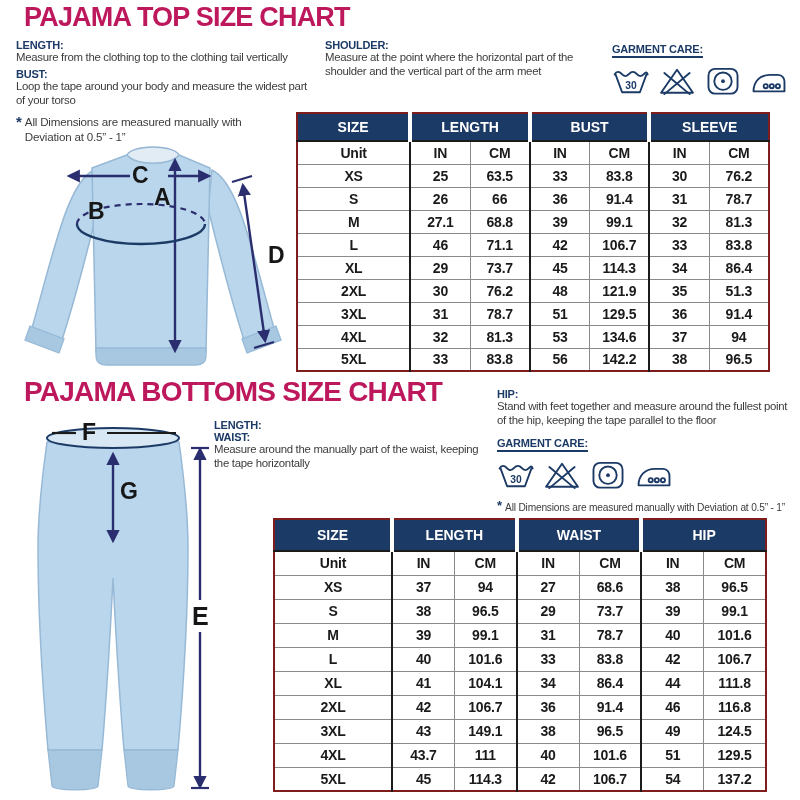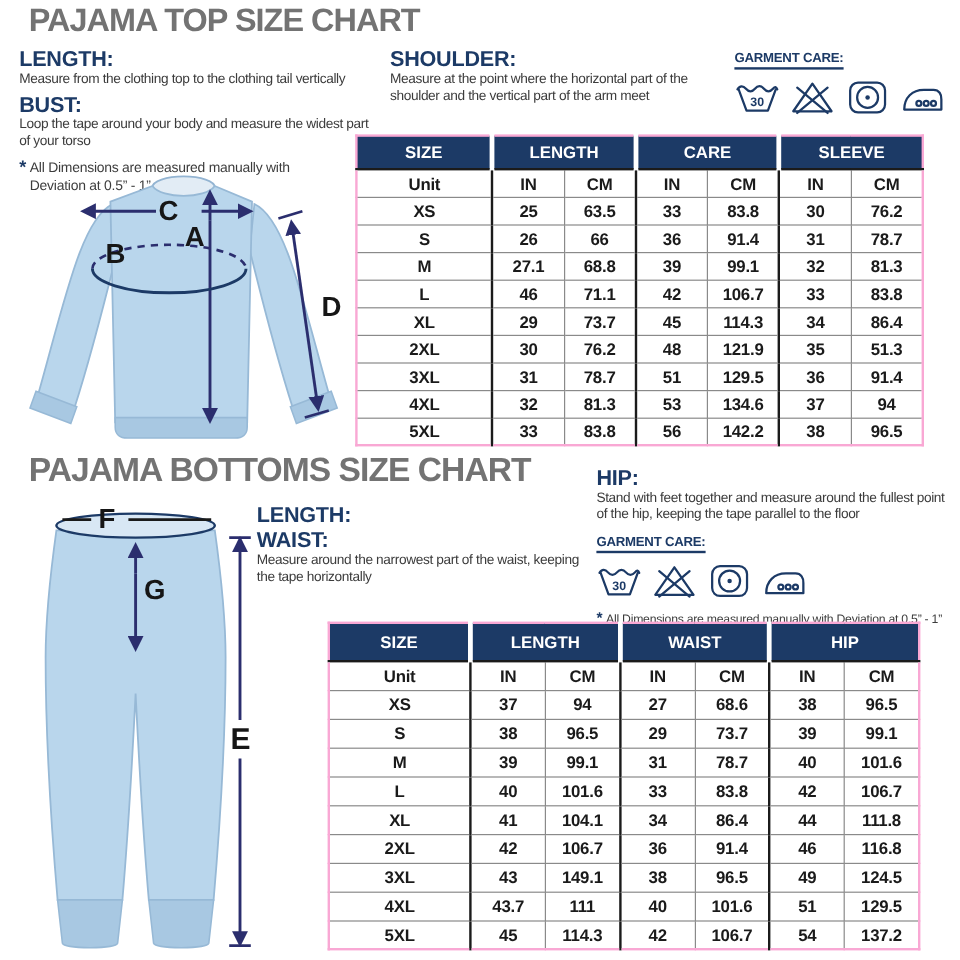--- a/index.html
+++ b/index.html
@@ -1,46 +1,46 @@
 <!DOCTYPE html>
 <html><head>
 <meta charset="utf-8">
 <style>
   * { margin:0; padding:0; box-sizing:border-box; }
   html,body { background:#fff; }
   body { width:800px; height:800px; font-family:"Liberation Sans", sans-serif; }
   .page { position:relative; width:800px; height:800px; background:#fff; overflow:hidden; }
 
-  .title { position:absolute; font-weight:bold; color:#737373; letter-spacing:-0.8px; white-space:nowrap; }
+  .title { position:absolute; font-weight:bold; color:#be185d; letter-spacing:-0.8px; white-space:nowrap; }
   #top-title { left:24px; top:2px; font-size:27px; }
   #bottom-title { left:24px; top:376px; font-size:28px; }
 
   .guide-col { position:absolute; }
-  .g-label { font-size:18px; font-weight:bold; color:#1c3a66; letter-spacing:-0.2px; }
+  .g-label { font-size:11px; font-weight:bold; color:#1c3a66; letter-spacing:-0.2px; }
   .g-text { font-size:11.4px; color:#3c3c3c; line-height:1.22; letter-spacing:-0.3px; margin-bottom:3px; }
 
   .note { display:flex; margin-top:6px; }
   .star { color:#1c3a66; font-weight:bold; font-size:15px; line-height:1.1; margin-right:3px; }
   .note-text { font-size:11.6px; color:#3c3c3c; line-height:1.3; letter-spacing:-0.2px; max-width:252px; }
   .note.oneline .note-text { max-width:none; white-space:nowrap; font-size:10.2px; letter-spacing:-0.2px; padding-top:2px; }
   .note.oneline .star { font-size:13px; }
 
   .care-label { font-size:11px; font-weight:bold; color:#1c3a66; letter-spacing:-0.2px;
                 display:inline-block; border-bottom:2.5px solid #1c3a66; padding-bottom:1px; }
   .icons { display:flex; gap:8px; margin-top:8px; align-items:flex-end; }
   .icons svg { width:38px; height:30px; display:block; }
   .care-ic { stroke:#1c3a66; stroke-width:2; fill:none; stroke-linecap:round; stroke-linejoin:round; }
   .care-txt { fill:#1c3a66; font-size:11px; font-weight:bold; font-family:"Liberation Sans",sans-serif; }
 
   .illus { position:absolute; }
   .illus svg { display:block; }
   .measure-letter { position:absolute; font-weight:bold; color:#161616; font-size:23px; letter-spacing:0; }
 
   .size-table { position:absolute; }
-  .size-table table { border-collapse:collapse; width:100%; table-layout:fixed; border:2px solid #f9a8d4; }
+  .size-table table { border-collapse:collapse; width:100%; table-layout:fixed; border:2px solid #7f1d1d; }
   .size-table th { background:#1c3a66; color:#fff; font-size:14px; font-weight:bold;
                    border-bottom:2px solid #1b1b1b; }
   .size-table th.gsep { border-left:4px solid #ffffff; }
   .size-table td { border:1px solid #8a8a8a; text-align:center; vertical-align:middle;
                    font-size:14px; font-weight:bold; color:#1a1a1a; letter-spacing:-0.2px; }
   .size-table td.gstart { border-left:2px solid #1b1b1b; }
   #top-table { left:296px; top:112px; width:474px; }
   #top-table th { height:28px; }
   #top-table td { height:23px; }
   #bottom-table { left:273px; top:518px; width:494px; }
@@ -157,21 +157,21 @@
           <col style="width: 12.667%;">
           <col style="width: 12.667%;">
           <col style="width: 12.667%;">
           <col style="width: 12.667%;">
           <col style="width: 12.667%;">
         </colgroup>
         <thead>
           <tr>
             <th colspan="1">SIZE</th>
             <th colspan="2" class="gsep">LENGTH</th>
-            <th colspan="2" class="gsep">CARE</th>
+            <th colspan="2" class="gsep">BUST</th>
             <th colspan="2" class="gsep">SLEEVE</th>
           </tr>
         </thead>
         <tbody>
           <tr>
             <td>Unit</td>
             <td class="gstart">IN</td>
             <td>CM</td>
             <td class="gstart">IN</td>
             <td>CM</td>
@@ -264,21 +264,21 @@
   </div>
 
   <div class="title" id="bottom-title">PAJAMA BOTTOMS SIZE CHART</div>
 
   <div class="guide-col" style="left:214px; top:419px; width:280px;">
     <div>
       <div class="g-label">LENGTH:</div>
     </div>
     <div>
       <div class="g-label">WAIST:</div>
-      <div class="g-text">Measure around the narrowest part of the waist, keeping the tape horizontally</div>
+      <div class="g-text">Measure around the manually part of the waist, keeping the tape horizontally</div>
     </div>
   </div>
 
   <div class="guide-col" style="left:497px; top:388px; width:298px;">
     <div>
       <div class="g-label">HIP:</div>
       <div class="g-text">Stand with feet together and measure around the fullest point of the hip, keeping the tape parallel to the floor</div>
     </div>
     <div style="margin-top:5px;">
       <span class="care-label">GARMENT CARE:</span>

